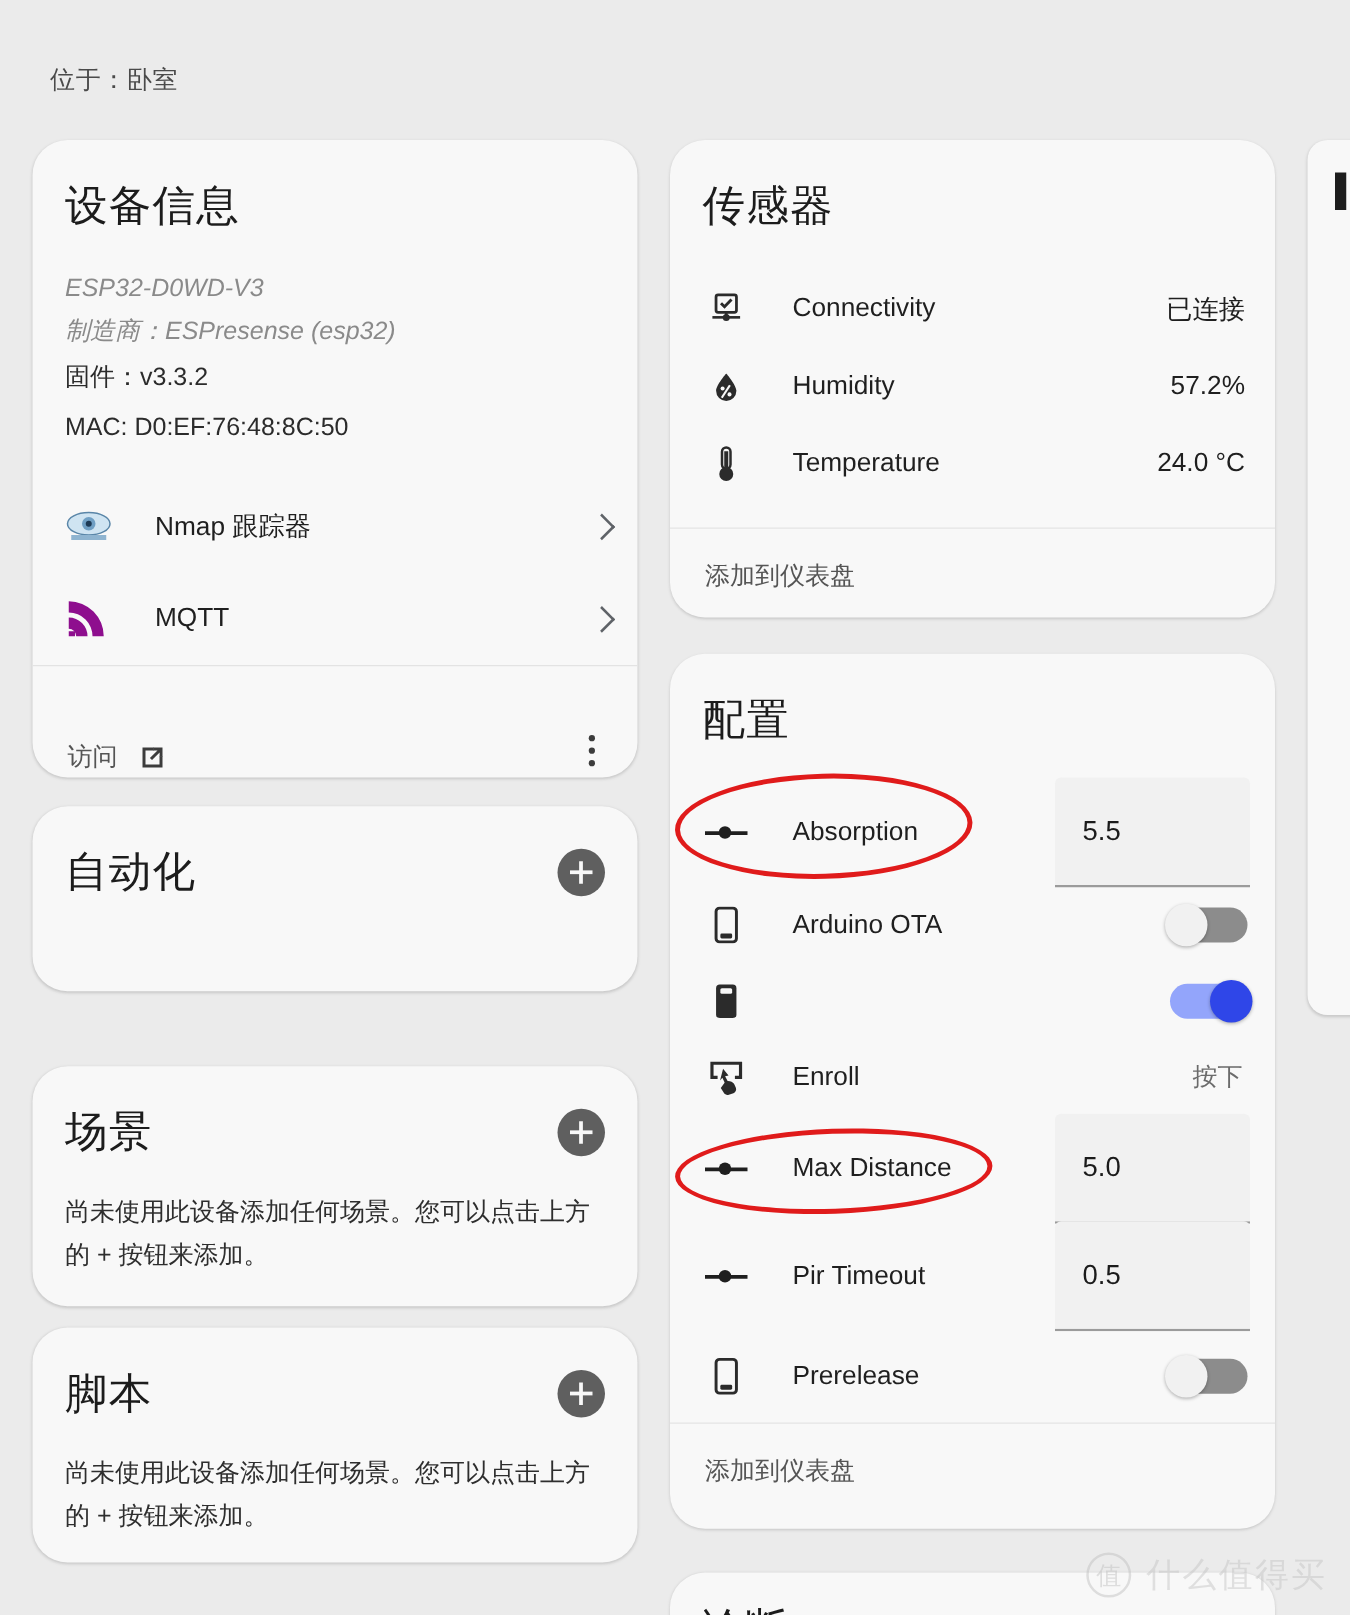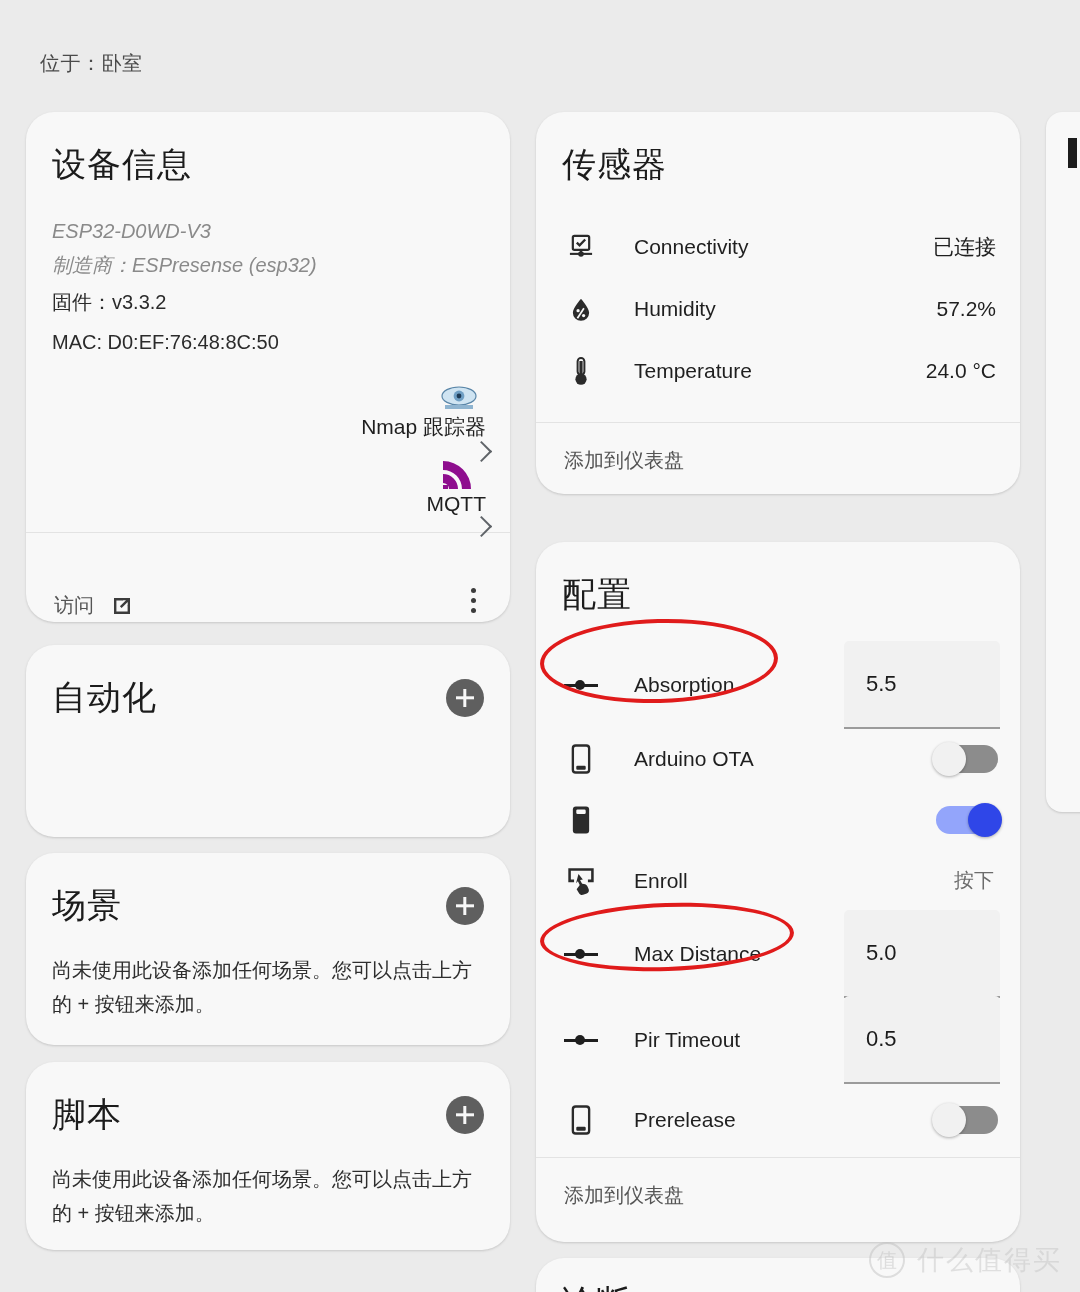--- a/index.html
+++ b/index.html
@@ -30,24 +30,23 @@
     letter-spacing: 1px;
   }
   .card-pad { padding: 30px 26px 0 26px; }
 
   
   #device-info { left: 26px; top: 112px; width: 484px; height: 510px; }
   #device-info .info-lines { margin-top: 26px; }
   .info-sub { font-size: 20px; color: #8a8a8a; line-height: 34px; font-style: italic; }
   .info-main { font-size: 20px; color: #2b2b2b; line-height: 40px; }
   .link-row {
-    display: flex; align-items: flex-end;
+    display: flex; align-items: center;
     height: 74px; padding: 0 24px 0 26px;
     cursor: pointer;
-    flex-direction: column;
   }
   .link-row .lr-icon { width: 46px; height: 34px; display: flex; align-items: center; }
   .link-row .lr-label { flex: 1; font-size: 21px; color: #1f1f1f; margin-left: 26px; }
   .chev { width: 12px; height: 20px; position: relative; }
   .chev::before {
     content: ""; position: absolute; left: 0; top: 3px;
     width: 13px; height: 13px;
     border-top: 2.6px solid #5f6368; border-right: 2.6px solid #5f6368;
     transform: rotate(45deg);
   }
@@ -70,39 +69,39 @@
   .plus-btn::before, .plus-btn::after {
     content: ""; position: absolute; background: #f8f8f8;
     left: 50%; top: 50%; transform: translate(-50%,-50%);
   }
   .plus-btn::before { width: 18px; height: 3.4px; }
   .plus-btn::after  { width: 3.4px; height: 18px; }
   .empty-text {
     margin-top: 24px; font-size: 20px; line-height: 34px; color: #2e2e2e;
     padding-right: 6px;
   }
-  #automation { left: 26px; top: 645px; width: 484px; height: 192px; }
+  #automation { left: 26px; top: 645px; width: 484px; height: 148px; }
   #scenes     { left: 26px; top: 853px; width: 484px; height: 192px; }
   #scripts    { left: 26px; top: 1062px; width: 484px; height: 188px; }
 
   
   #sensors { left: 536px; top: 112px; width: 484px; height: 382px; }
   .srow {
     display: flex; align-items: center;
     height: 62px; padding: 0 24px 0 26px;
   }
   .srow .s-icon { width: 38px; display: flex; justify-content: center; align-items: center; }
   .srow .s-label { flex: 1; font-size: 21px; color: #1f1f1f; margin-left: 34px; }
   .srow .s-val { font-size: 21px; color: #1f1f1f; }
   .sensor-list { margin-top: 28px; padding-bottom: 20px; }
   .card-linkbar { height: 74px; display: flex; align-items: center; padding-left: 28px; }
   .card-linkbar span { font-size: 20px; color: #555; }
 
   
-  #config { left: 536px; top: 542px; width: 484px; height: 700px; }
+  #config { left: 536px; top: 523px; width: 484px; height: 700px; }
   .crow {
     display: flex; align-items: center;
     height: 61px; padding-left: 26px; padding-right: 20px;
     position: relative;
   }
   .crow .c-icon { width: 38px; display: flex; justify-content: center; align-items: center; }
   .crow .c-label { flex: 1; font-size: 21px; color: #1f1f1f; margin-left: 34px; }
   .crow .c-press { font-size: 20px; color: #6b6b6b; padding-right: 6px; }
   .numfield {
     width: 156px; height: 88px;

